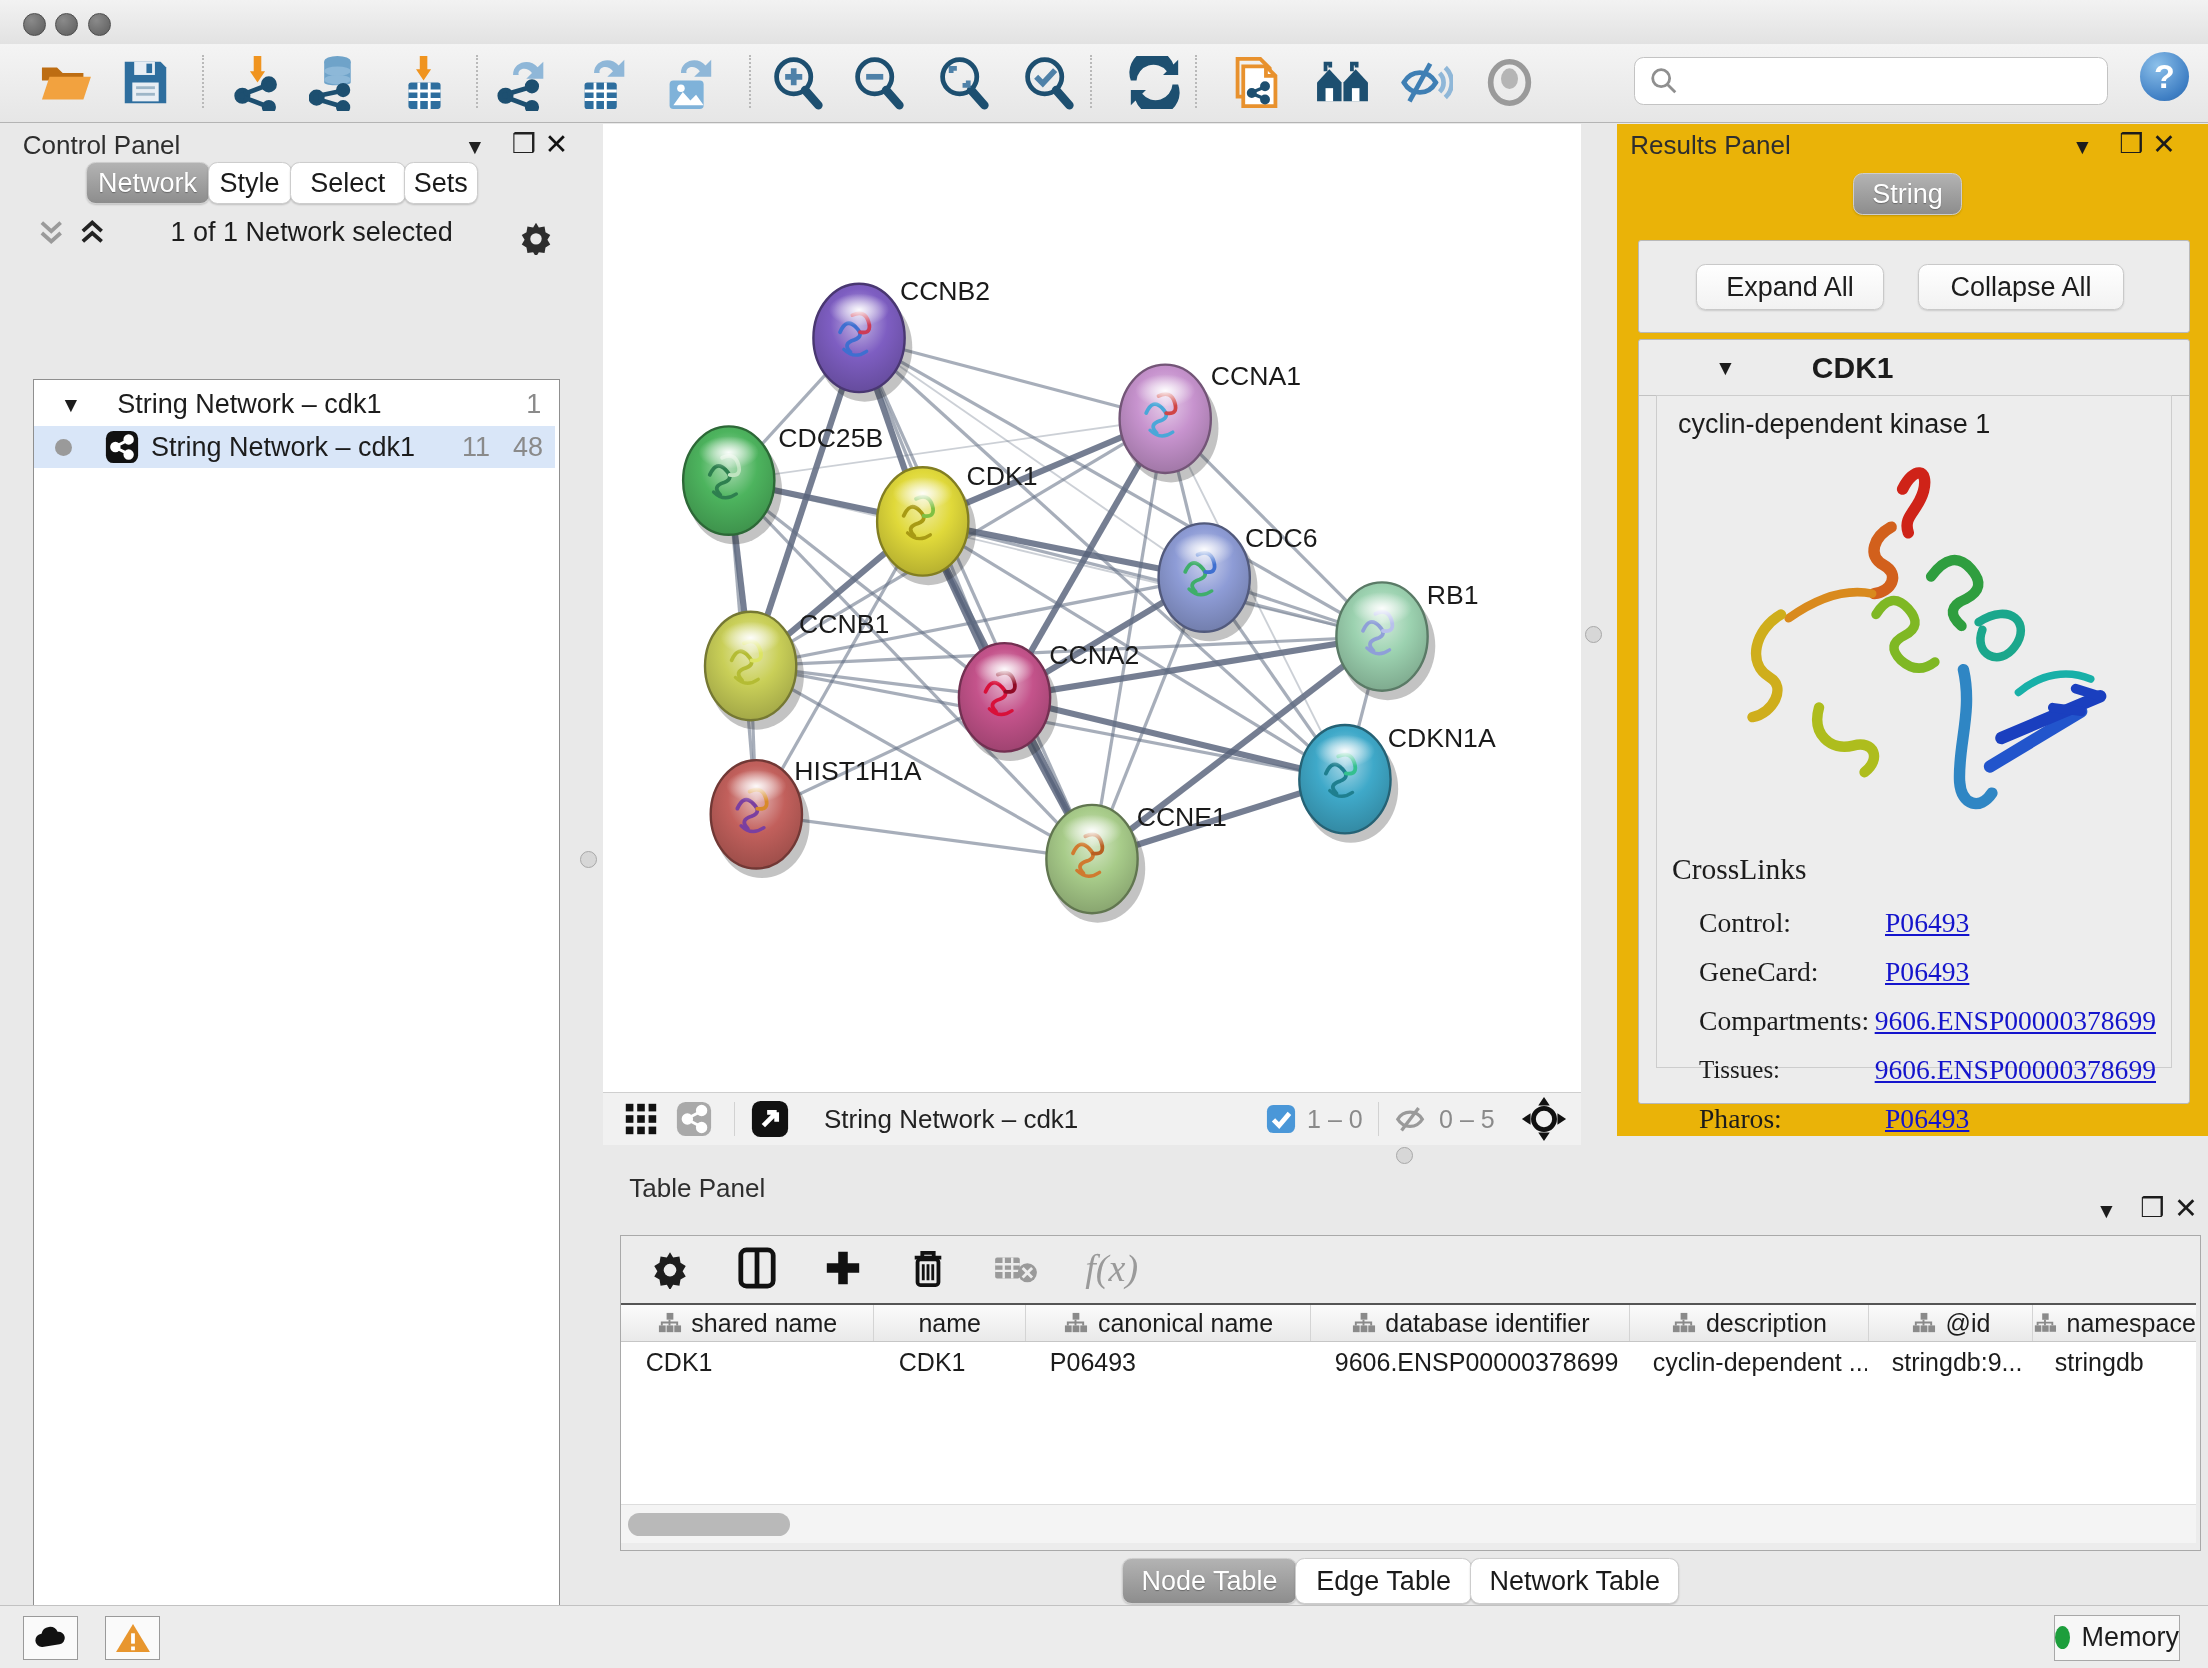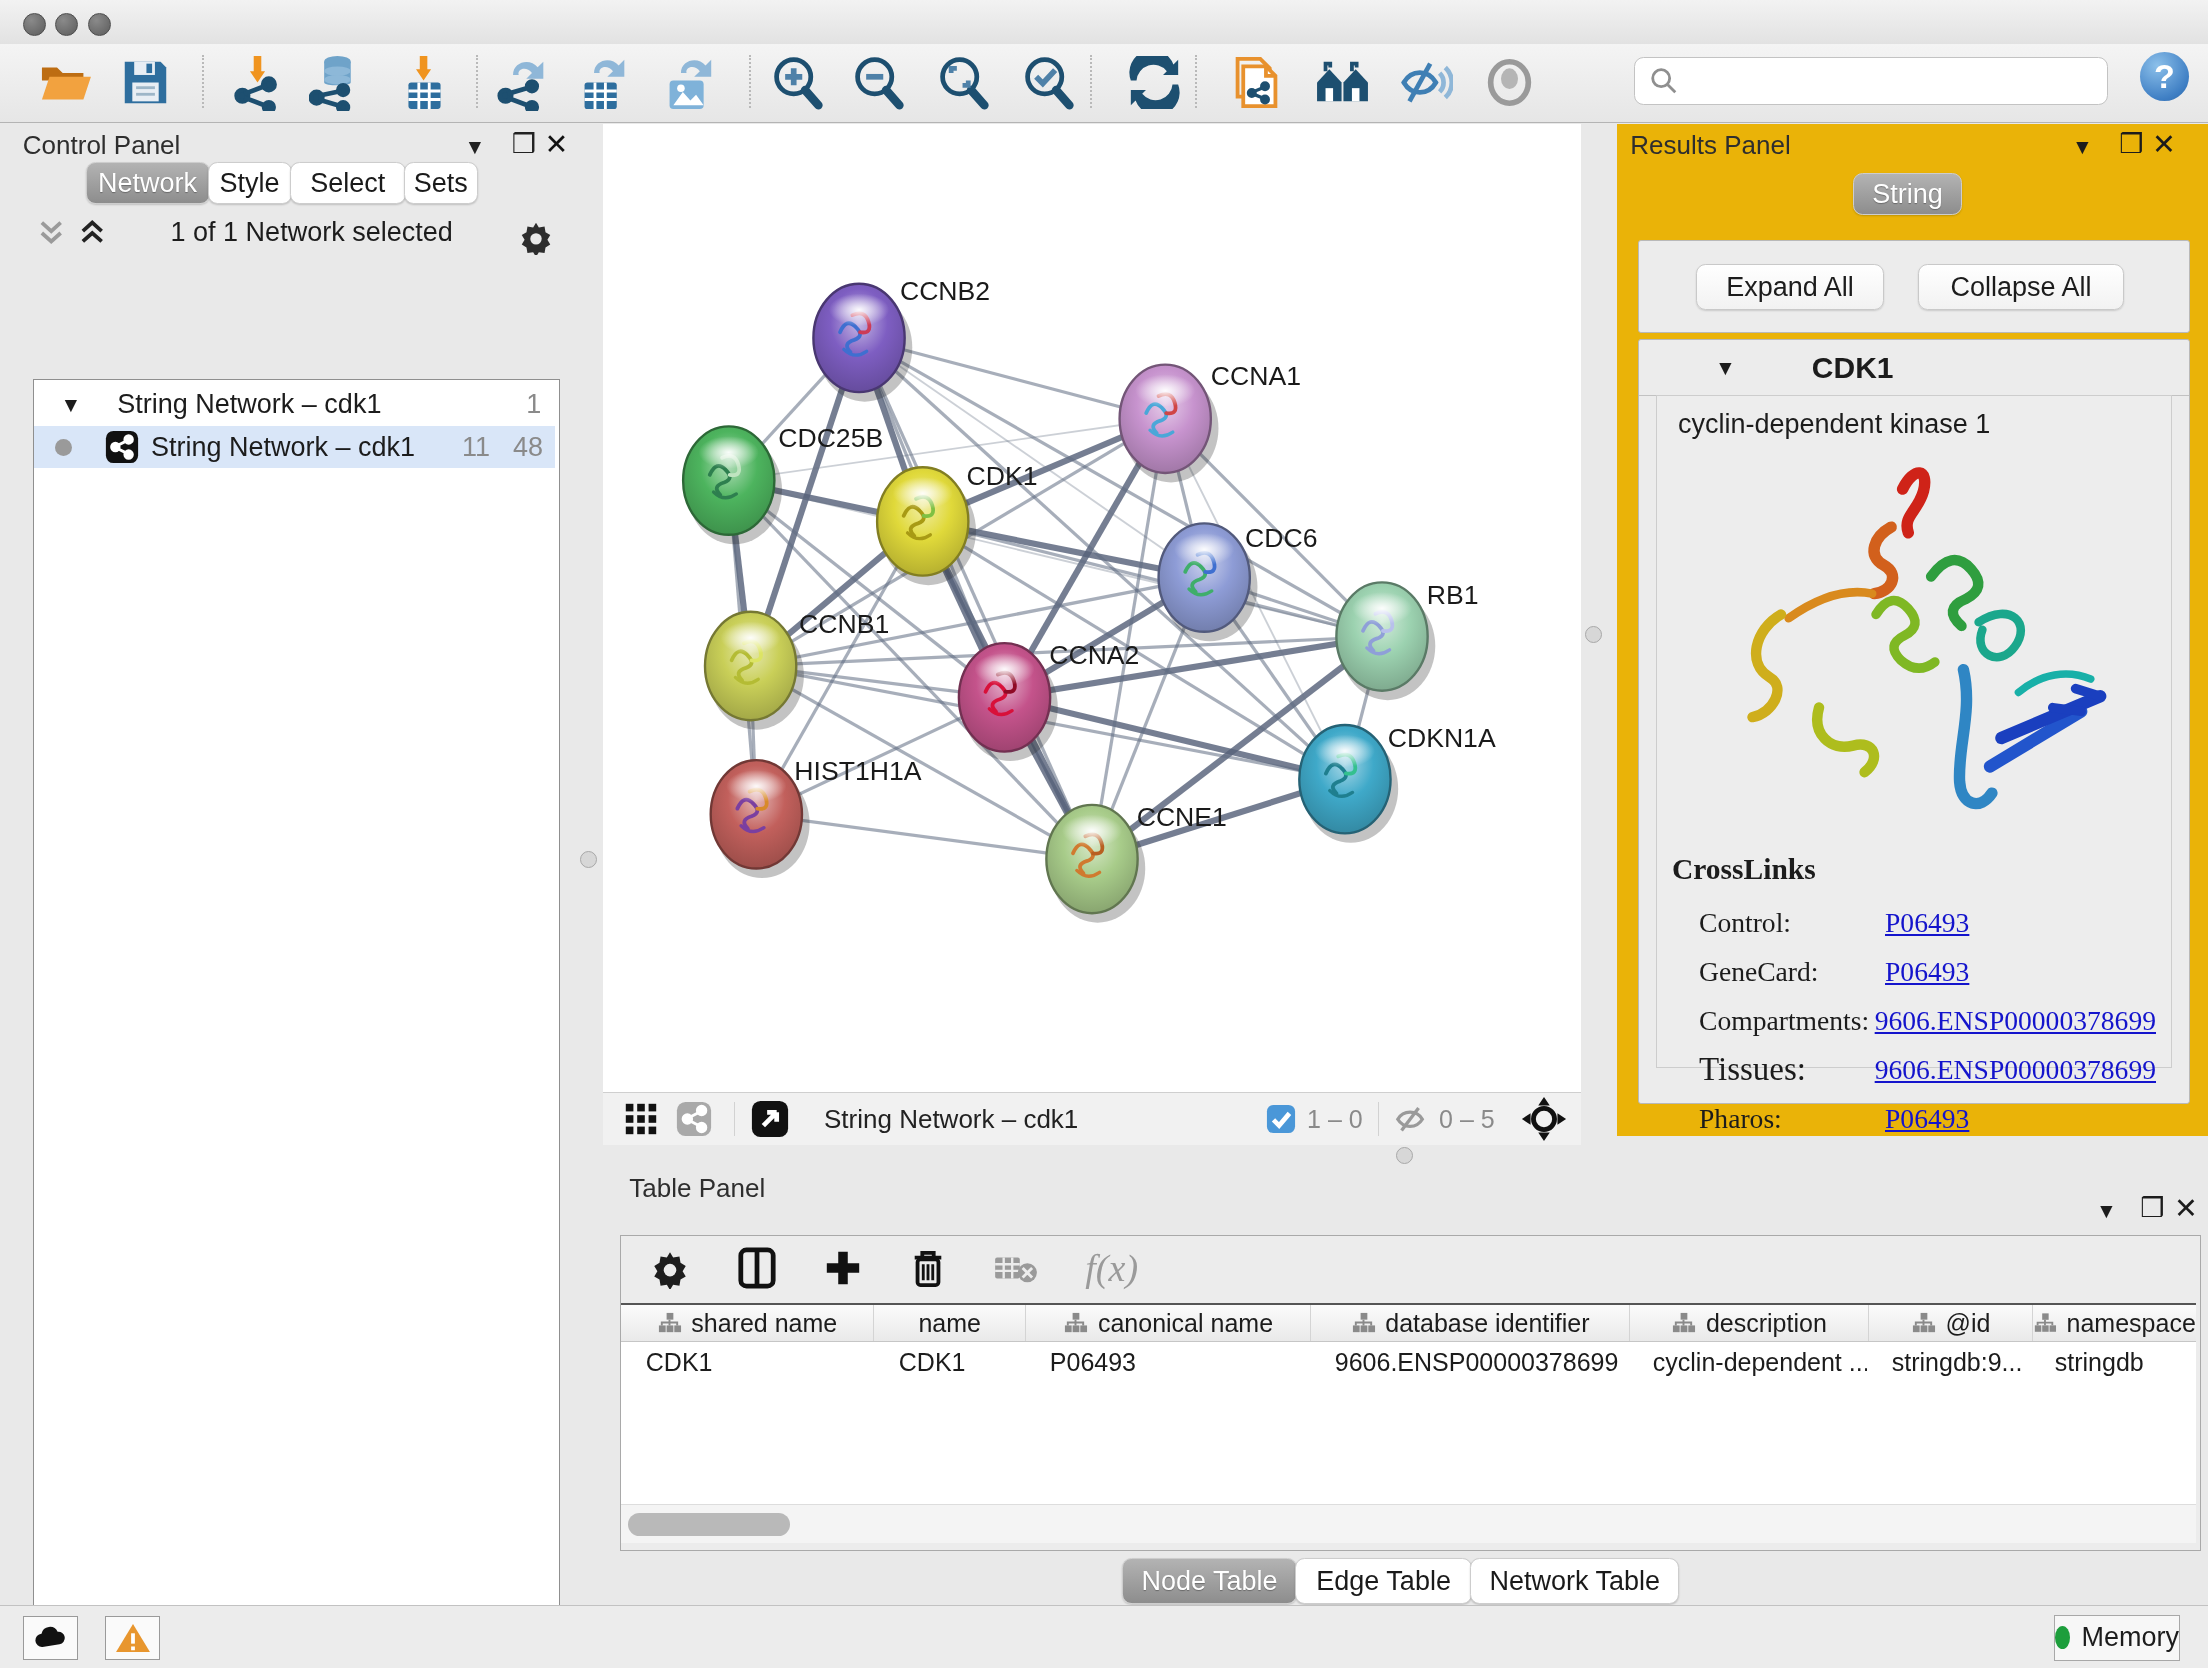--- a/index.html
+++ b/index.html
@@ -658,36 +658,36 @@
             <path d="M238 130 q22 -30 42 -8 q18 20 -6 32 q-24 10 -4 28" stroke="#2f9e3f" stroke-width="11"></path>
             <path d="M288 178 c34 -22 56 2 38 26 c-16 22 -44 8 -34 -18" stroke="#1ba78c" stroke-width="9"></path>
             <path d="M272 228 c10 44 -6 80 -4 118 c2 26 22 30 34 12" stroke="#2f86c4" stroke-width="12"></path>
             <path d="M300 330 l96 -58" stroke="#2255cc" stroke-width="13"></path>
             <path d="M312 300 l104 -44" stroke="#1a3fbf" stroke-width="13"></path>
             <path d="M396 272 l-30 -4 M416 256 l-26 -8" stroke="#1a3fbf" stroke-width="10"></path>
             <path d="M330 252 c24 -20 52 -24 76 -14" stroke="#18b0a8" stroke-width="8"></path>
           </g>
         </svg>
 
-        <div class="abs serif" style="left:15px;top:457px;font-size:29.5px;font-weight:bold">CrossLinks</div>
+        <div class="abs serif" style="left:15px;top:457px;font-size:29.5px;font-weight:normal">CrossLinks</div>
         <div class="abs" style="left:42px;top:502px;width:457px">
           <div style="display:flex;height:49px;align-items:center">
             <span class="serif" style="width:186px;font-size:27.6px">Control:</span>
             <span class="xlink" style="font-size:27.6px">P06493</span>
           </div>
           <div style="display:flex;height:49px;align-items:center">
             <span class="serif" style="width:186px;font-size:27.6px">GeneCard:</span>
             <span class="xlink" style="font-size:27.6px">P06493</span>
           </div>
           <div style="display:flex;height:49px;align-items:center">
             <span class="serif" style="width:186px;font-size:27.6px">Compartments:</span>
             <span class="xlink" style="font-size:27.6px">9606.ENSP00000378699</span>
           </div>
           <div style="display:flex;height:49px;align-items:center">
-            <span class="serif" style="width:186px;font-size:33px">Tissues:</span>
+            <span class="serif" style="width:186px;font-size:25px">Tissues:</span>
             <span class="xlink" style="font-size:27.6px">9606.ENSP00000378699</span>
           </div>
           <div style="display:flex;height:49px;align-items:center">
             <span class="serif" style="width:186px;font-size:27.6px">Pharos:</span>
             <span class="xlink" style="font-size:27.6px">P06493</span>
           </div>
         </div>
       </div>
     </div>
   </div>

